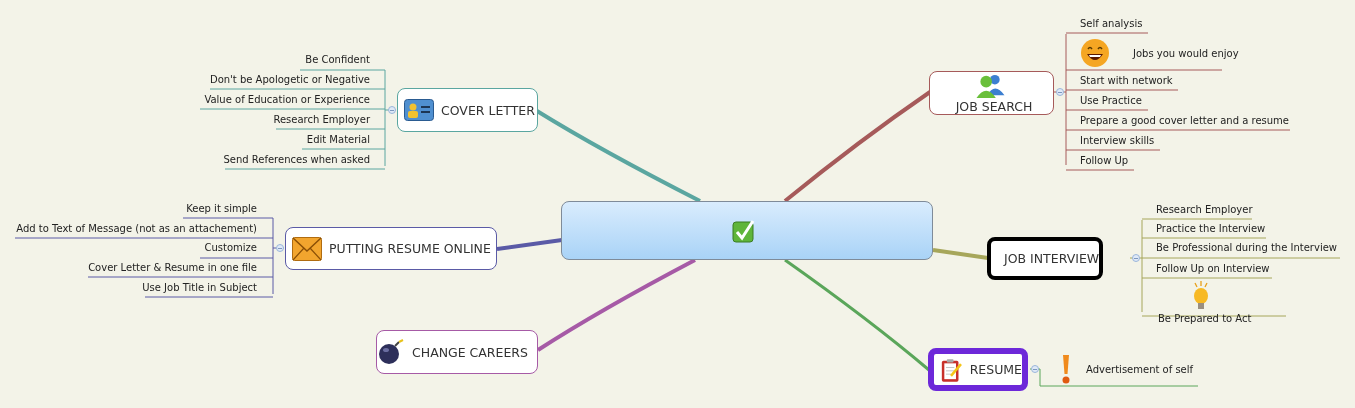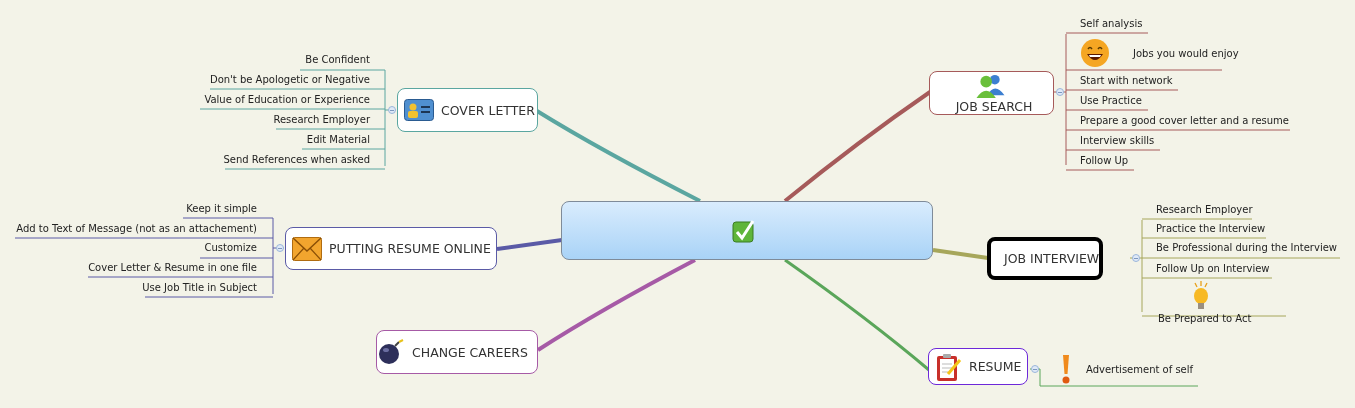--- a/index.html
+++ b/index.html
@@ -183,21 +183,21 @@
 <div class="leaf" style="left:1156px;top:263px;">Follow Up on Interview</div>
 <div class="leaf" style="left:1158px;top:281px;display:flex;align-items:center;flex-direction:column;">
   <svg width="24" height="32" viewBox="0 0 24 32" style="margin-right:8px;">
     <path d="M6 2 L8 6 M12 0 L12 5 M18 2 L16 6" stroke="#e8a01b" stroke-width="1.3"></path>
     <ellipse cx="12" cy="15" rx="7" ry="8" fill="#f7b924"></ellipse>
     <rect x="9" y="22" width="6" height="6" fill="#9a8f80"></rect>
   </svg>
   <span>Be Prepared to Act</span>
 </div>
 
-<div class="node" style="left:928px;top:348px;width:100px;height:37px;border:1px solid #6d28d9;padding-left:7px;">
+<div class="node" style="left:928px;top:348px;width:100px;height:43px;border:6px solid #6d28d9;padding-left:7px;">
   <svg class="icon" width="26" height="30" viewBox="0 0 26 30">
     <rect x="1" y="4" width="20" height="25" rx="2" fill="#c8302a"></rect>
     <rect x="4" y="7" width="14" height="19" fill="#fff"></rect>
     <rect x="7" y="2" width="8" height="4" rx="1" fill="#aaa"></rect>
     <path d="M6 12 H16 M6 16 H16 M6 20 H12" stroke="#bbb" stroke-width="1"></path>
     <path d="M12 22 L24 8" stroke="#f5c518" stroke-width="3"></path>
   </svg>
   <span>RESUME</span>
 </div>
 <div class="collapse" style="left:1031px;top:365px;"></div>

